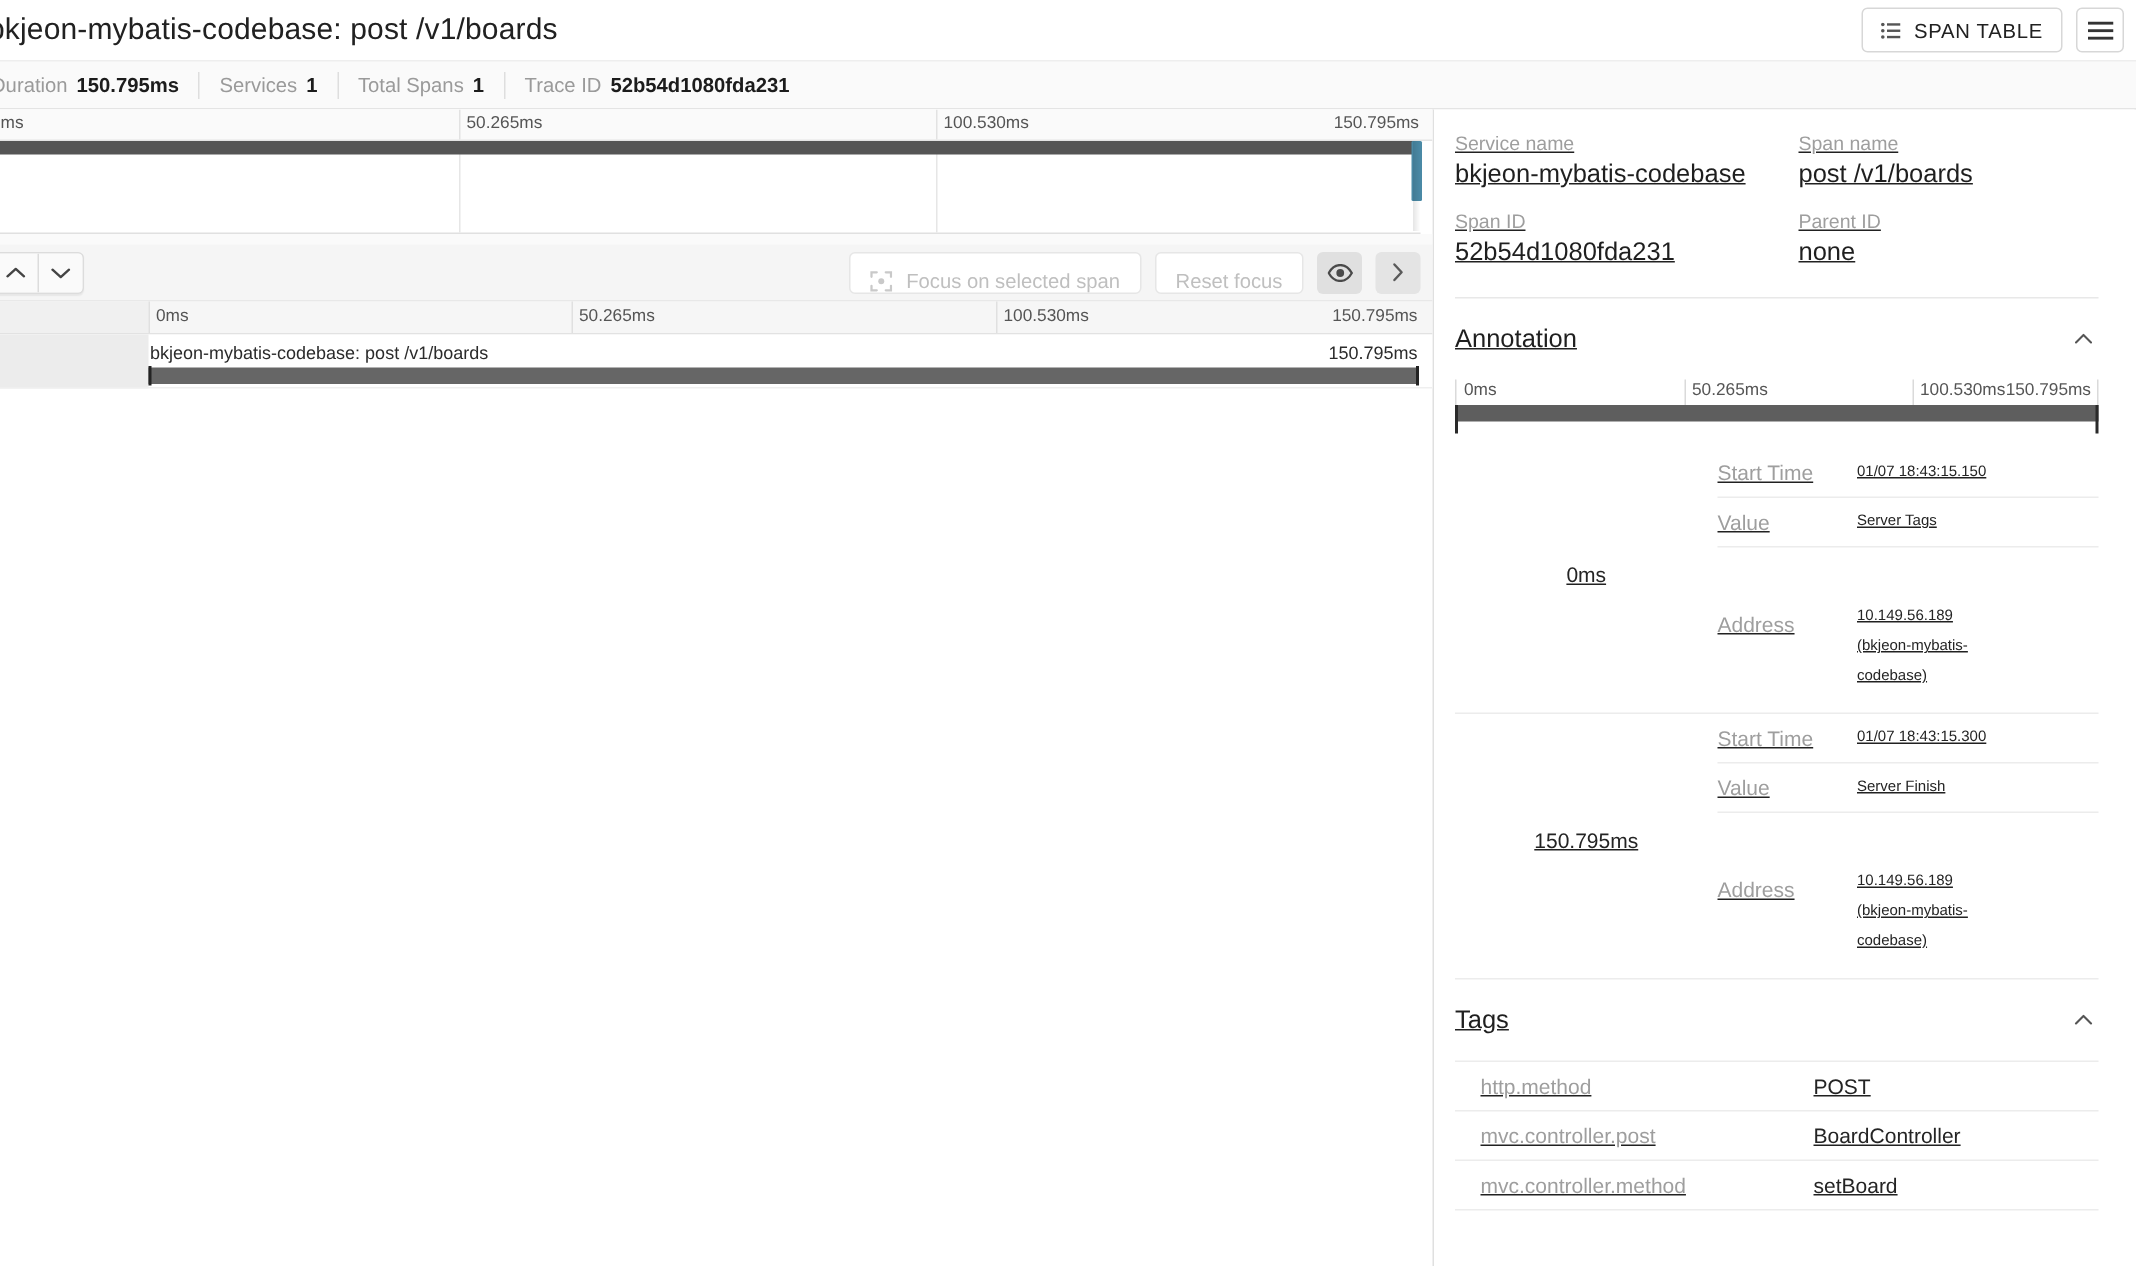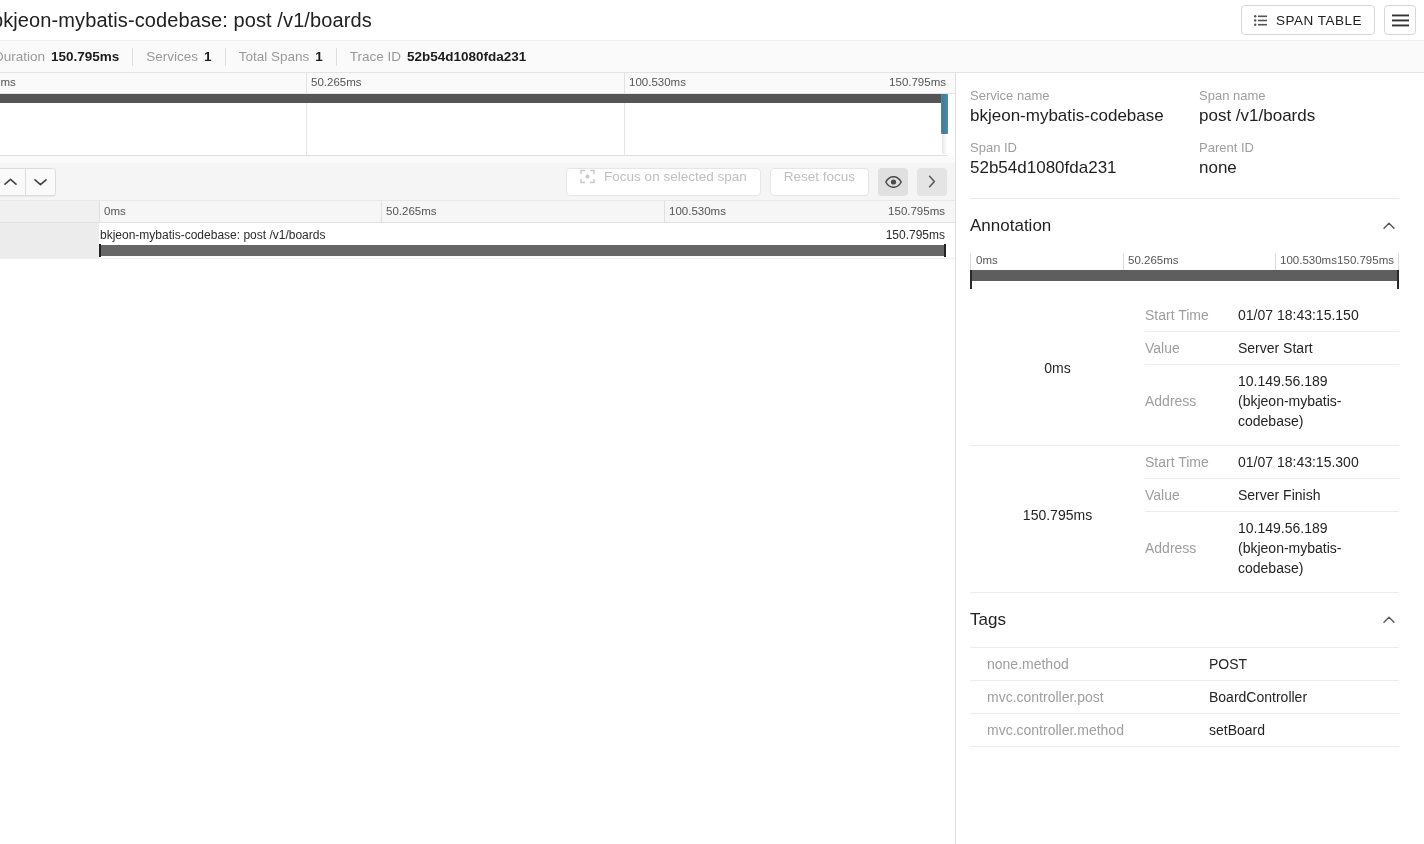--- a/index.html
+++ b/index.html
@@ -167,21 +167,21 @@
     margin-left: auto;
     display: flex; align-items: center; gap: 9px;
   }
   .tb-pill {
     height: 28px;
     border: 1px solid #e6e6e6;
     border-radius: 4px;
     background: #fff;
     color: #bfbfbf;
     font-size: 13.5px;
-    display: flex; align-items: flex-start; gap: 9px;
+    display: flex; align-items: flex-end; gap: 9px;
     padding: 0 13px;
     cursor: default;
   }
   .tb-icon-btn {
     width: 30px; height: 28px;
     background: #e0e0e0;
     border: none; border-radius: 4px;
     display: flex; align-items: center; justify-content: center;
     cursor: pointer;
   }
@@ -230,21 +230,21 @@
   .span-bar-cap {
     position: absolute; top: -1px; width: 2px; height: 13px; background: #232323;
   }
   .span-row-underline {
     position:absolute; left:0; right:0; bottom:0; height:1px; background:#efefef;
   }
 
   
   .detail {
     padding: 14px 24px 0 14px;
-    height: 771px; overflow: hidden;
+    height: 771px; overflow: hidden; text-decoration: underline;
   }
   .detail-grid {
     display: grid;
     grid-template-columns: 229px 1fr;
     row-gap: 9px;
     padding-bottom: 16px;
   }
   .dg-label { font-size: 13px; color: #9e9e9e; line-height: 17px; }
   .dg-value { font-size: 17px; color: #1f1f1f; line-height: 24px; margin-bottom: 2px; }
   .divider { height: 1px; background: #e8e8e8; }
@@ -279,22 +279,22 @@
     font-size: 14px; color: #242424; text-align: center;
   }
   .ann-kv { flex: 1; }
   .ann-row {
     display: flex; align-items: center;
     min-height: 33px;
     border-bottom: 1px solid #ececec;
   }
   .ann-row:last-child { border-bottom: none; }
   .ann-k { width: 93px; flex: 0 0 93px; font-size: 14px; color: #9e9e9e; }
-  .ann-v { flex: 1; font-size: 14px; color: #242424; line-height: 20px; padding: 6px 0; }
-  .ann-v.multiline { white-space: pre-line; }
+  .ann-v { flex: 1; font-size: 10px; color: #242424; line-height: 20px; padding: 6px 0; }
+  .ann-v.multiline { white-space: pre-line; margin-top: 30px; }
   .ann-sep { height: 1px; background: #ececec; margin: 8px 0 0 0; }
 
   
   .tag-row {
     display: flex; align-items: center;
     height: 33px;
     border-top: 1px solid #ececec;
     padding-left: 17px;
   }
   .tag-k { width: 222px; flex: 0 0 222px; font-size: 14px; color: #9e9e9e; }
@@ -492,21 +492,21 @@
 
         <div class="ann-block">
           <div class="ann-time">0ms</div>
           <div class="ann-kv">
             <div class="ann-row">
               <div class="ann-k">Start Time</div>
               <div class="ann-v">01/07 18:43:15.150</div>
             </div>
             <div class="ann-row">
               <div class="ann-k">Value</div>
-              <div class="ann-v">Server Start</div>
+              <div class="ann-v">Server Tags</div>
             </div>
             <div class="ann-row">
               <div class="ann-k">Address</div>
               <div class="ann-v multiline">10.149.56.189
 (bkjeon-mybatis-
 codebase)</div>
             </div>
           </div>
         </div>
 
@@ -538,21 +538,21 @@
           <div class="section-title">Tags</div>
           <span>
             <svg class="chev" viewBox="0 0 16 16" xmlns="http://www.w3.org/2000/svg">
               <path d="M3 10.3 L8 5.3 L13 10.3" fill="none" stroke="#555" stroke-width="1.4" stroke-linecap="round" stroke-linejoin="round"></path>
             </svg>
           </span>
         </div>
 
         <div class="tags-wrap">
           <div class="tag-row">
-            <div class="tag-k">none.method</div>
+            <div class="tag-k">http.method</div>
             <div class="tag-v">POST</div>
           </div>
           <div class="tag-row">
             <div class="tag-k">mvc.controller.post</div>
             <div class="tag-v">BoardController</div>
           </div>
           <div class="tag-row">
             <div class="tag-k">mvc.controller.method</div>
             <div class="tag-v">setBoard</div>
           </div>

